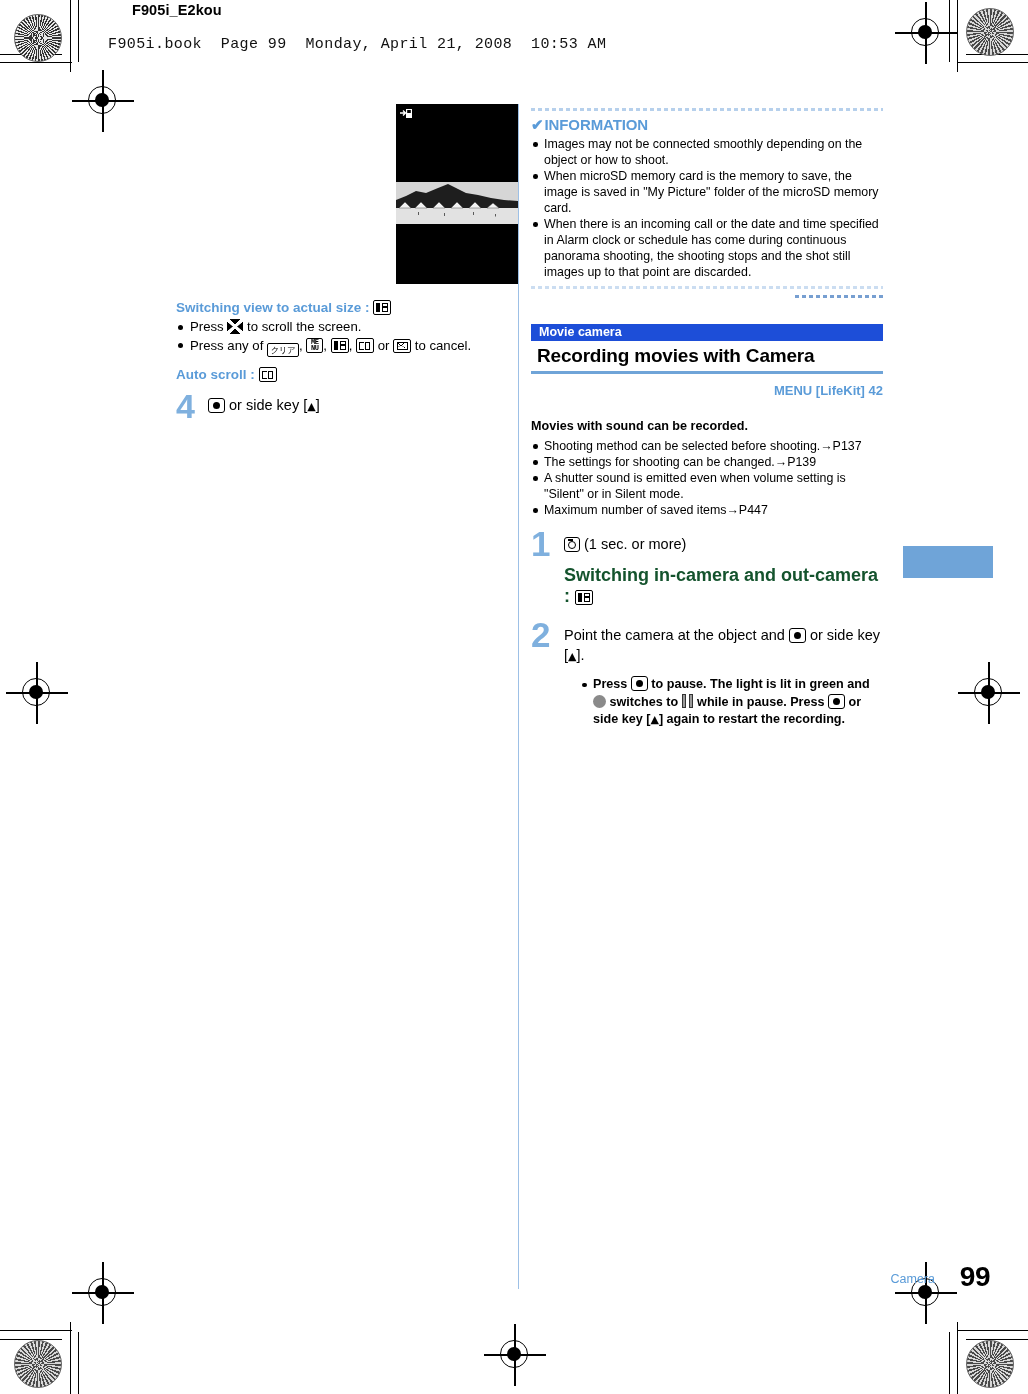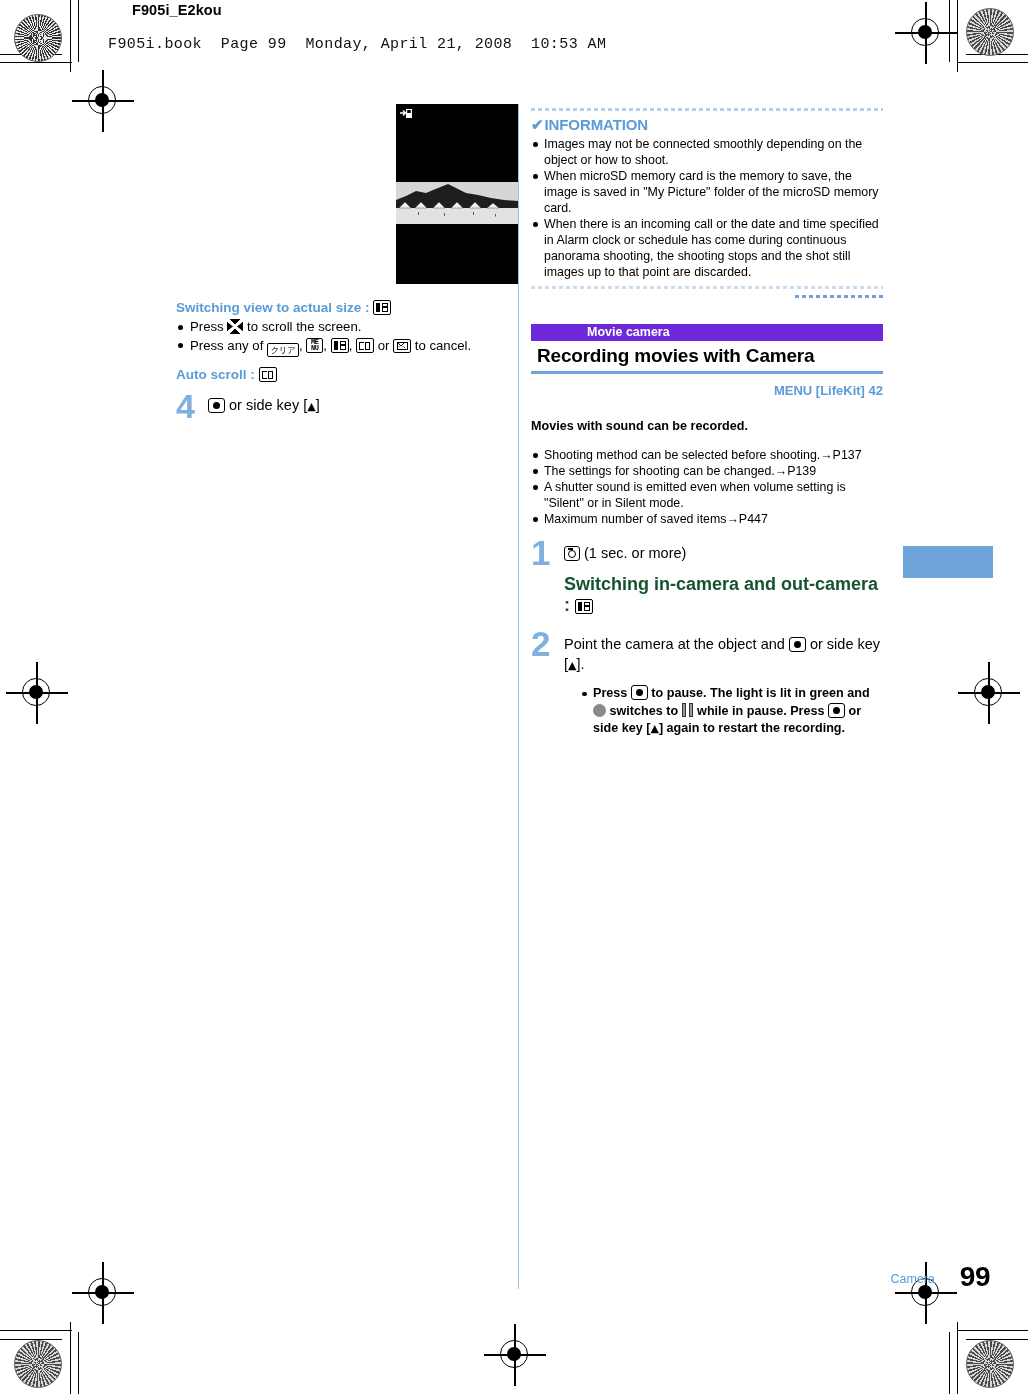--- a/index.html
+++ b/index.html
@@ -242,22 +242,21 @@
     background: #000;
     border-radius: 50%;
   }
 
   .info-wrap { position: relative; padding-bottom: 9px; }
 
   .sec-tagrow {
     position: relative;
     margin-top: 21px;
     height: 17px;
-    background: #6d28d9;
-    padding-left: 48px;
+    background: #1d4ed8;
   }
   .sec-tag {
     color: #fff;
     font-weight: bold;
     font-size: 12.5px;
     line-height: 17px;
     padding-left: 8px;
     display: block;
   }
   .sec-title {
@@ -713,21 +712,21 @@
     <div class="sec-tagrow">
       <span class="sec-tag">Movie camera</span>
     </div>
     <div class="sec-title">Recording movies with Camera</div>
     <div class="sec-underline"></div>
 
     <div class="menu-line">MENU [LifeKit] 42</div>
 
     <div class="lead">Movies with sound can be recorded.</div>
 
-    <ul class="infolist" style="margin-top:13px;">
+    <ul class="infolist" style="margin-top:4px;">
       <li>Shooting method can be selected before shooting.→P137</li>
       <li>The settings for shooting can be changed.→P139</li>
       <li>A shutter sound is emitted even when volume setting is "Silent" or in Silent mode.</li>
       <li>Maximum number of saved items→P447</li>
     </ul>
 
     <div class="r-step">
       <span class="step-num">1</span>
       <div class="r-step-body">
         <span class="kicon k-cam"></span>

